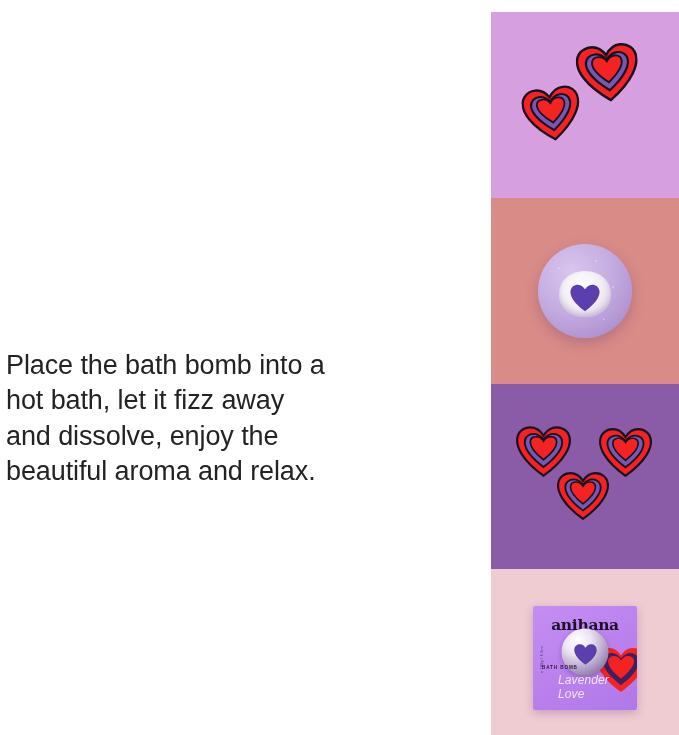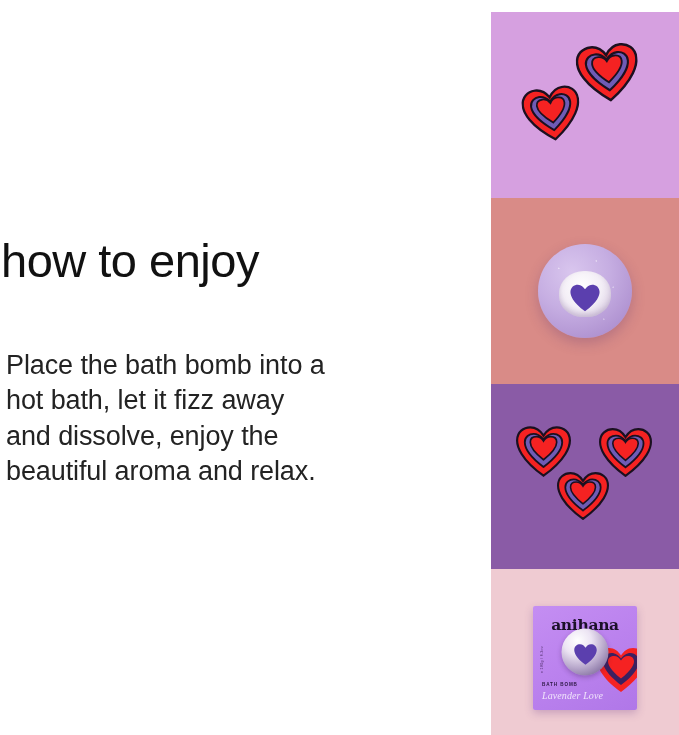--- a/index.html
+++ b/index.html
@@ -210,35 +210,35 @@
     text-align: left;
   }
   .pack-type {
     font-size: 4.6px;
     font-weight: 700;
     letter-spacing: 0.9px;
     color: #2a1640;
     margin-bottom: 3px;
   }
   .pack-variant {
-    font-family: Liberation Serif, serif;
-    font-size: 10px;
+    font-family: Liberation Sans, sans-serif;
+    font-size: 12px;
     font-style: italic;
     letter-spacing: 0.1px;
     color: #f0e3fb;
+    margin-left: 16px;
   }
 </style>
 </head>
 <body>
 
 <div id="page">
 
   <div class="text-pane">
 
-    <div class="headline">how to enjoy</div>
 
     <div class="bodycopy">
       <p>Place the bath bomb into a</p>
       <p>hot bath, let it fizz away</p>
       <p>and dissolve, enjoy the</p>
       <p>beautiful aroma and relax.</p>
     </div>
 
   </div>
 

